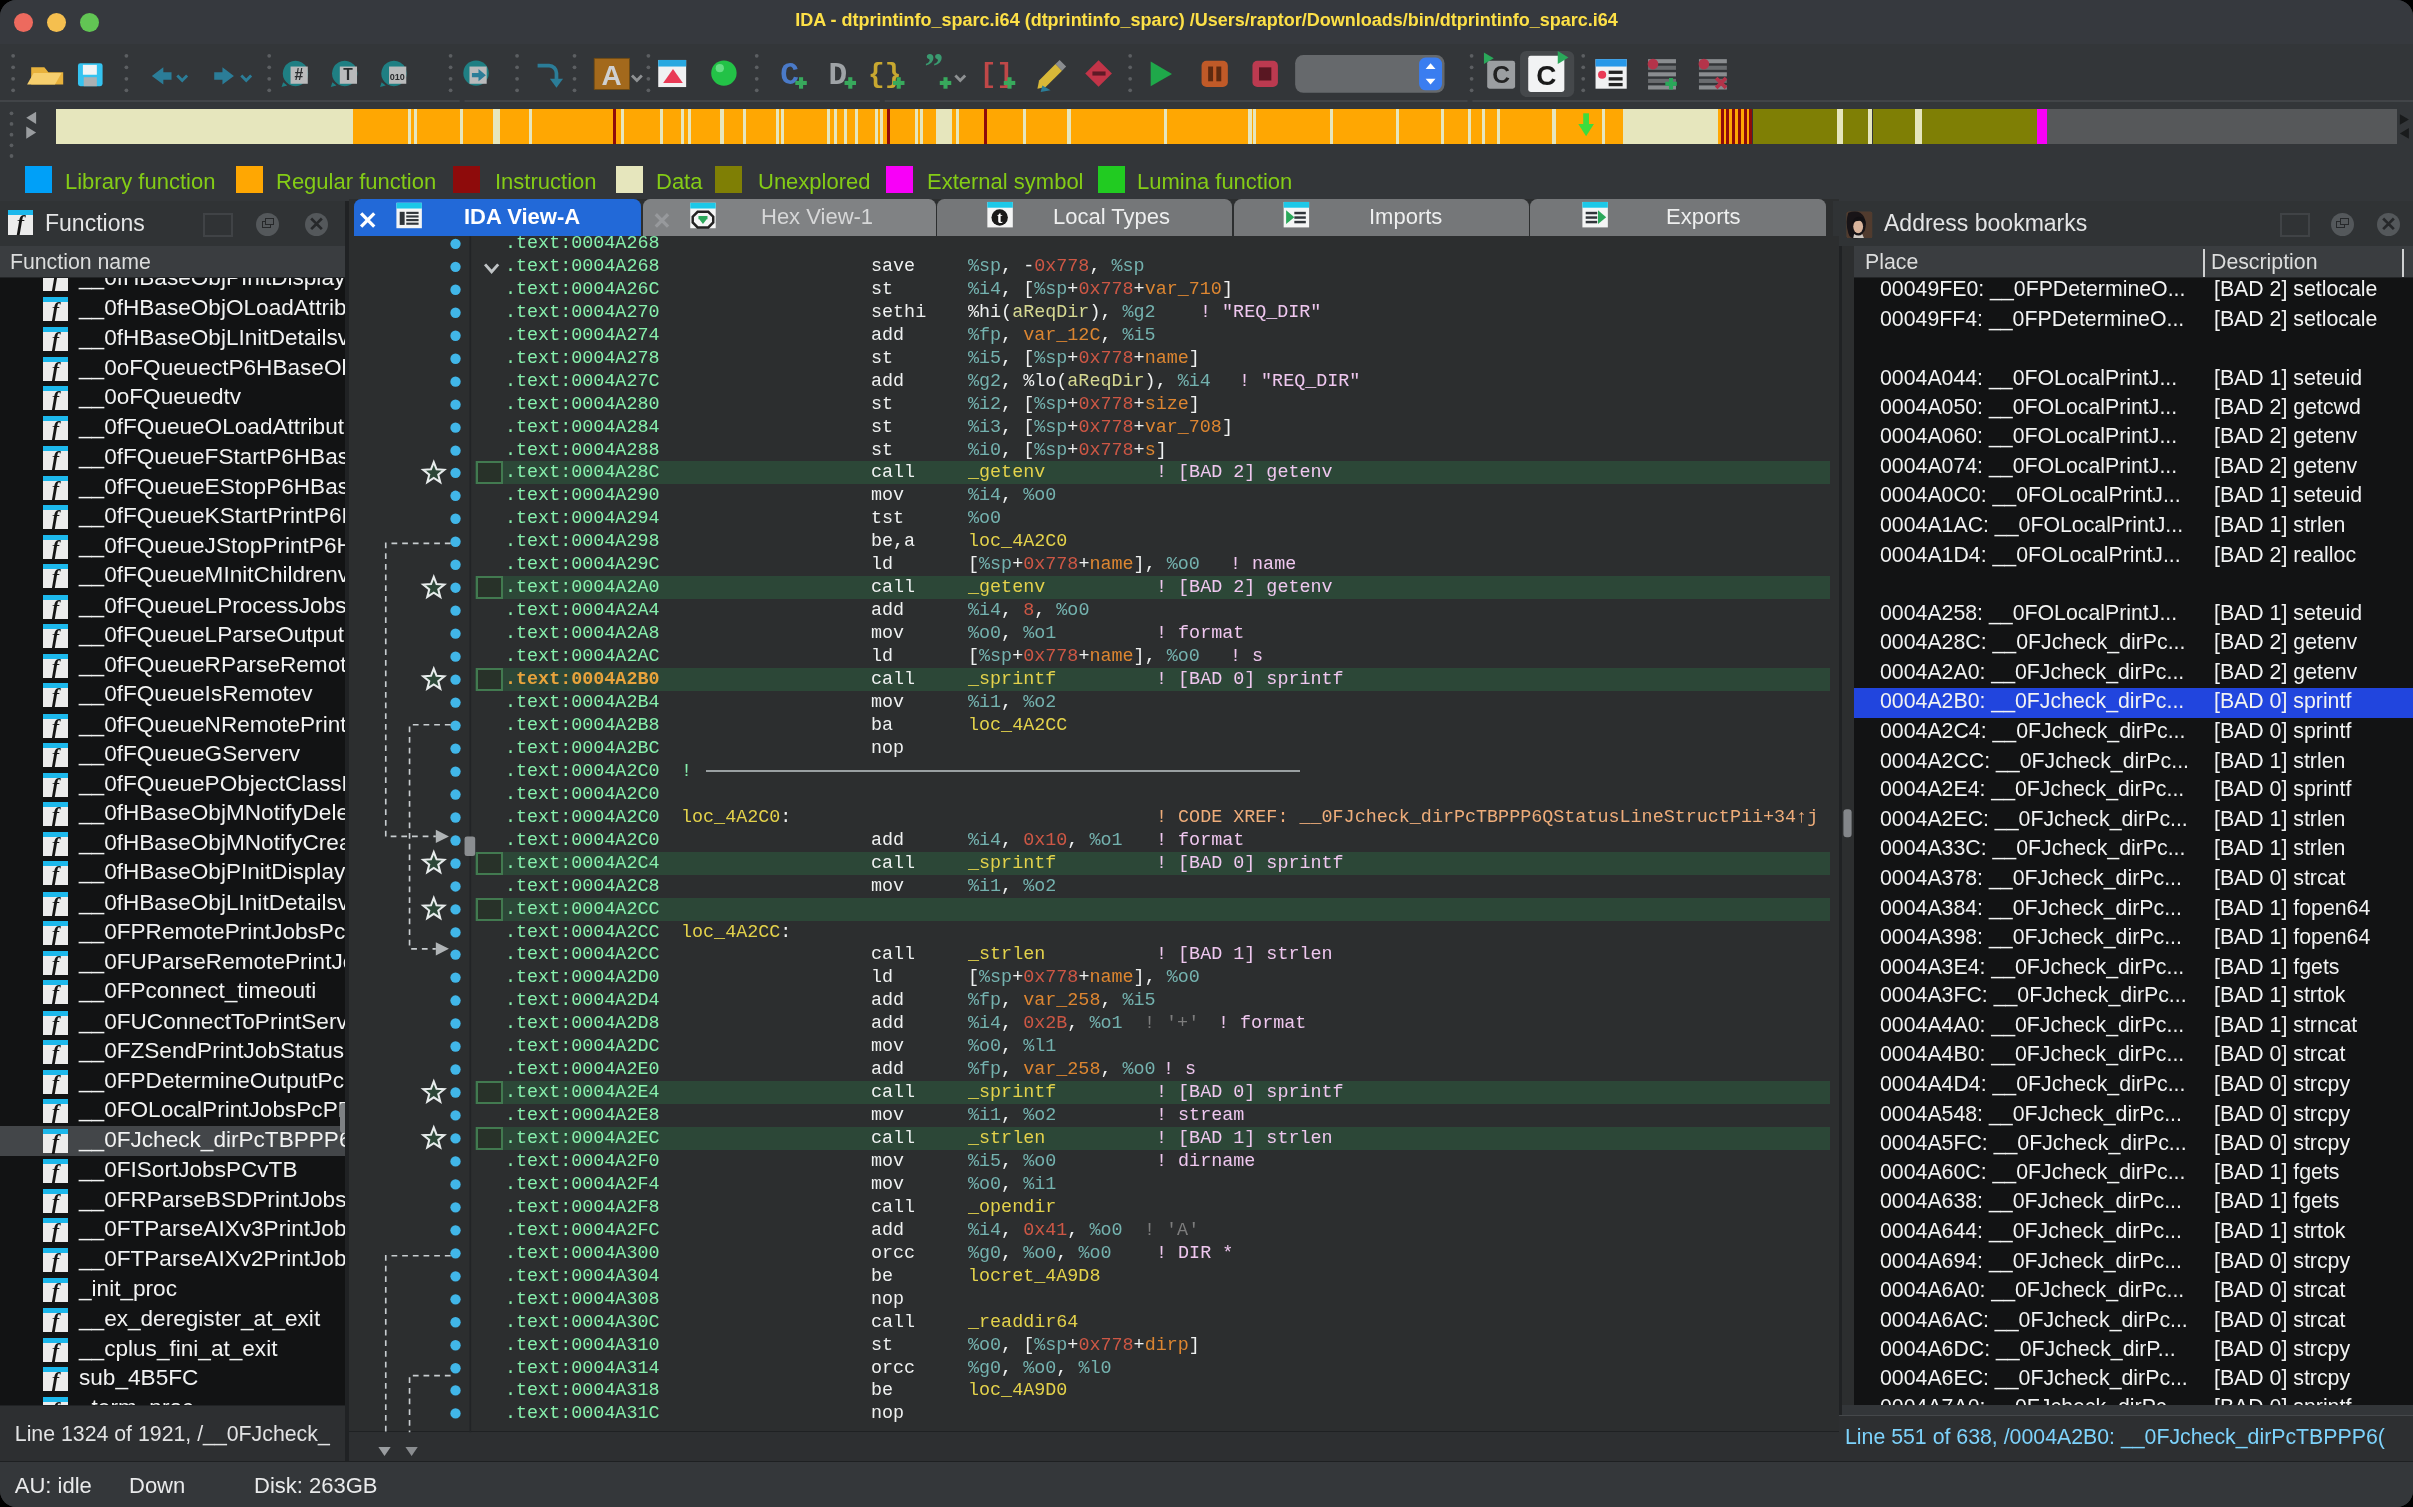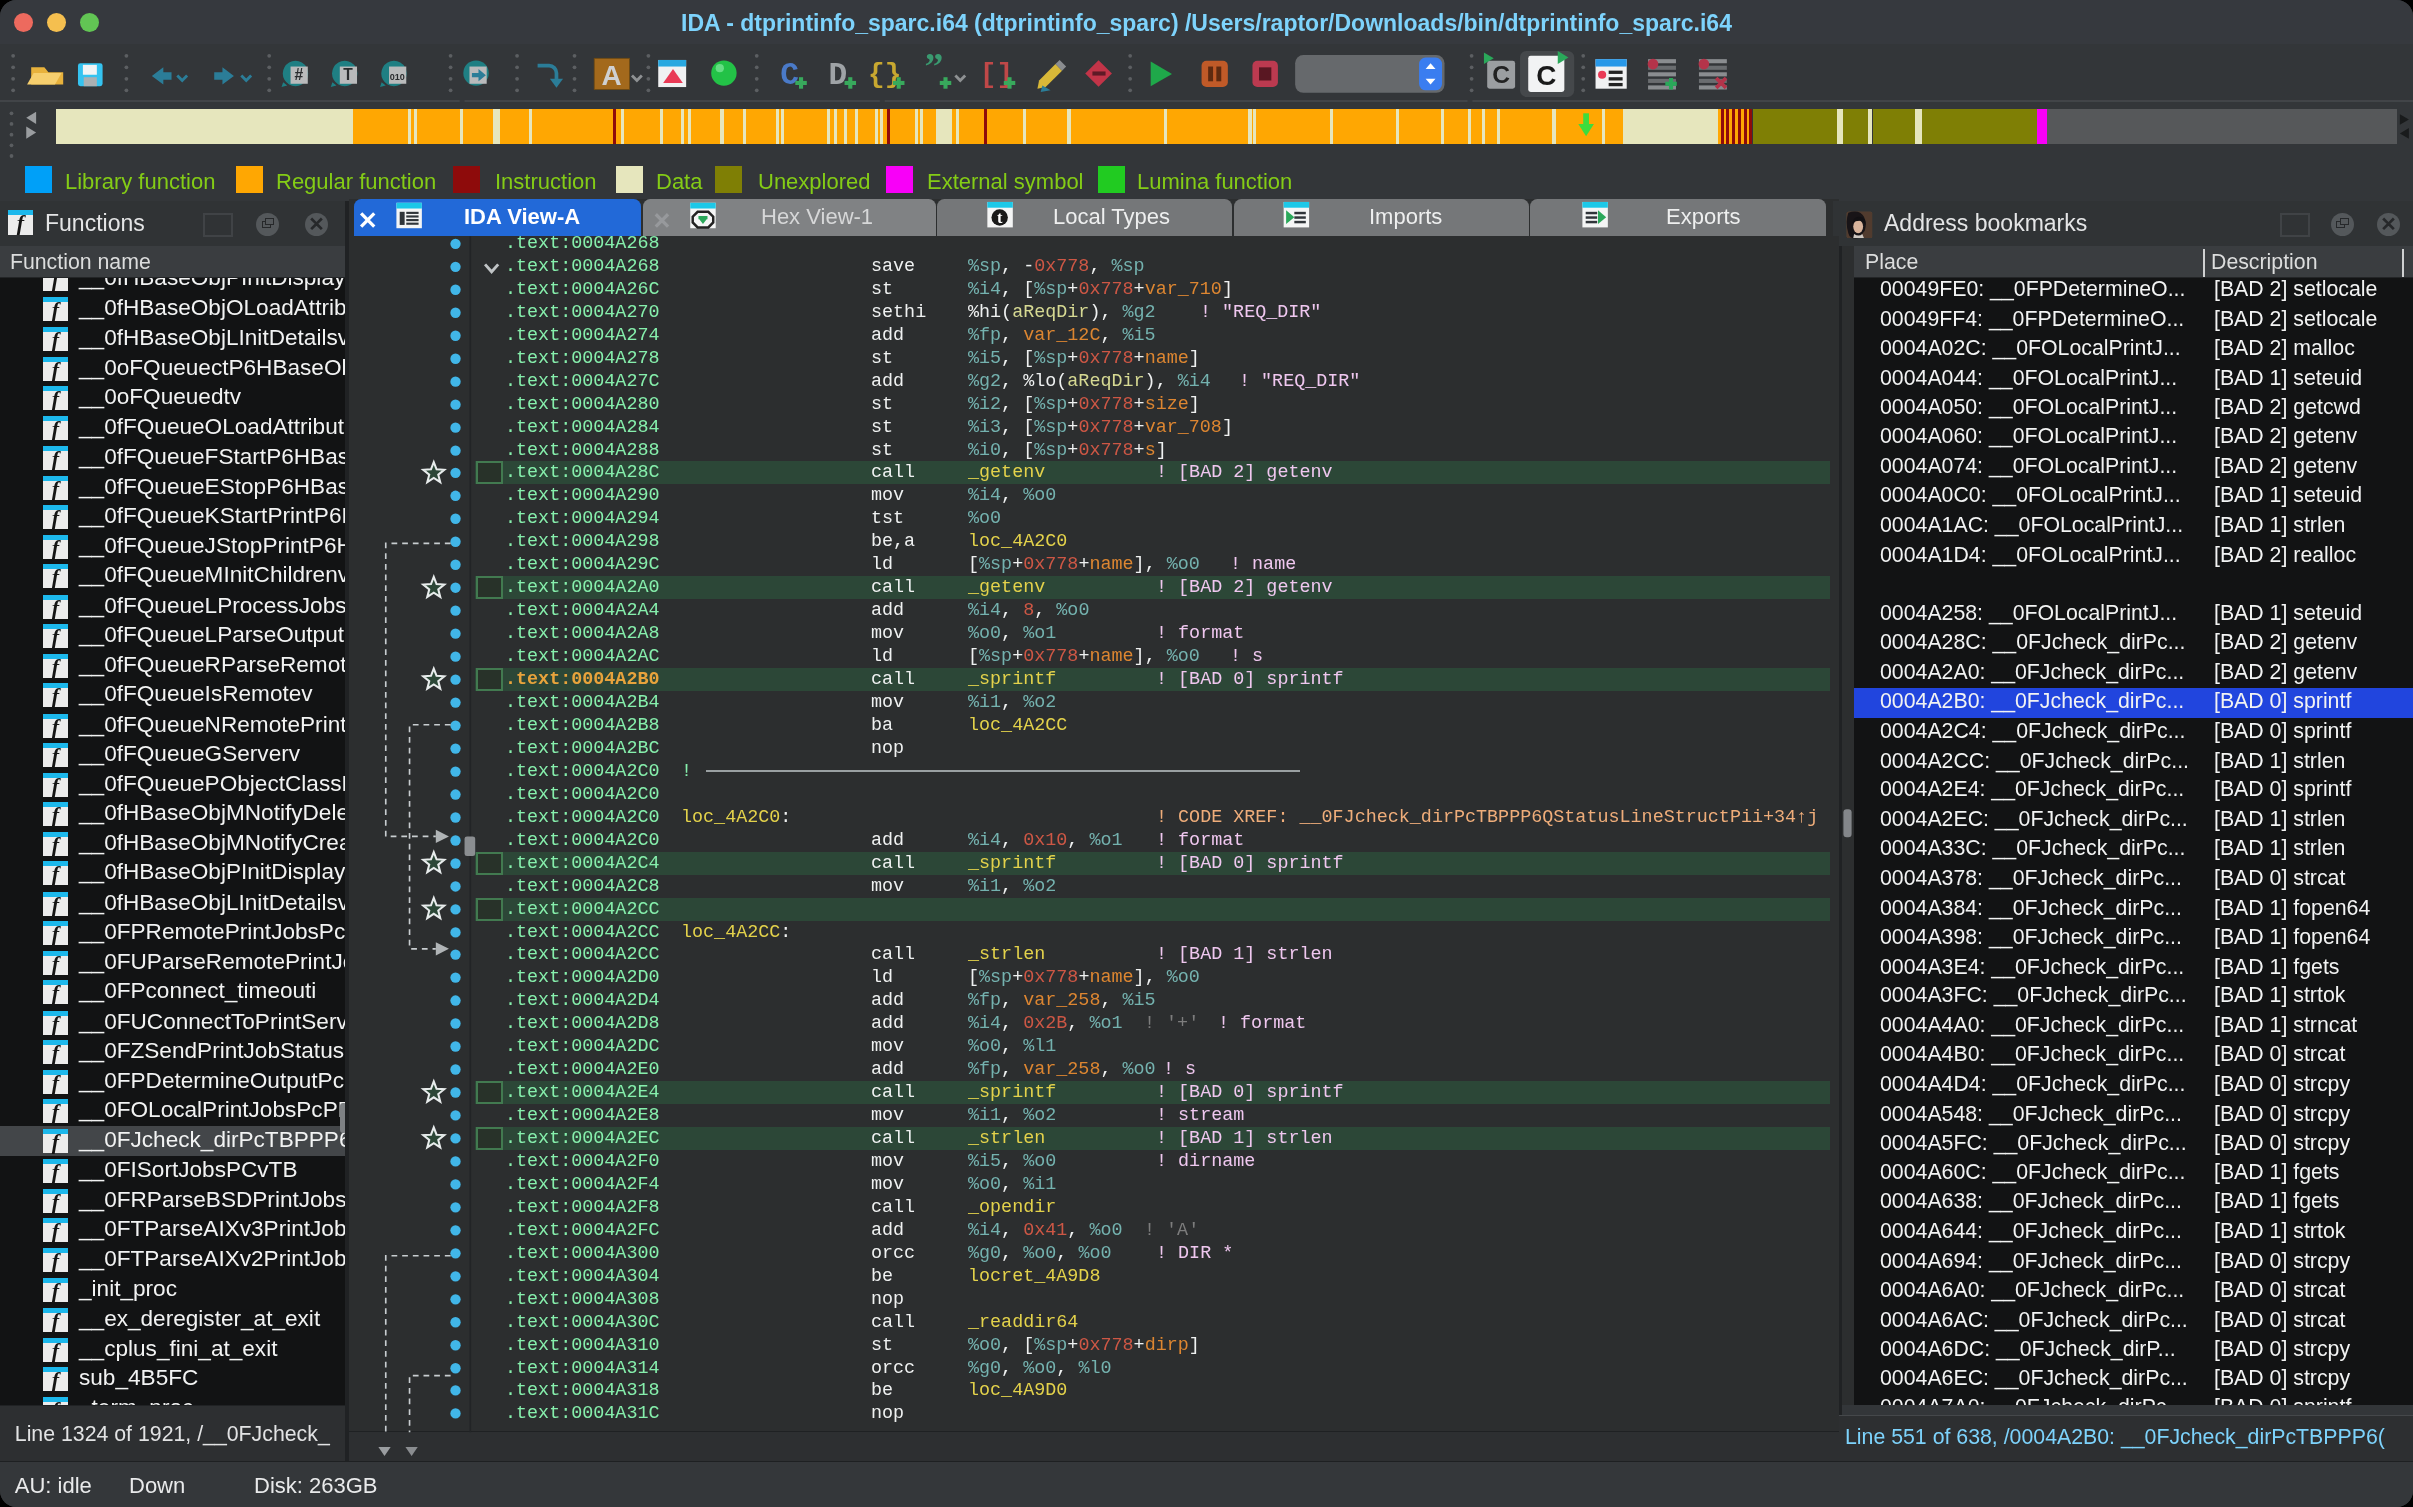--- a/index.html
+++ b/index.html
@@ -1,19 +1,19 @@
 <!DOCTYPE html>
 <html style="font-size:13px"><head><meta charset="utf-8"><style>
 *{margin:0;padding:0;box-sizing:border-box}
 body{background:#000;width:2413px;height:1507px;overflow:hidden;font-family:"Liberation Sans",sans-serif}
 #win{position:absolute;left:0;top:0;width:2413px;height:1507px;border-radius:16.4px;overflow:hidden;background:#333639}
 .abs{position:absolute}
 #titlebar{left:0;top:0;width:2413px;height:44px;background:#36393e}
 .tl{border-radius:50%;width:19px;height:19px;top:13px}
-#title{width:2413px;text-align:center;top:9.9px;font-size:23px;font-weight:bold;color:#7dd3fc}
+#title{width:2413px;text-align:center;top:9.9px;font-size:18px;font-weight:bold;color:#fde047}
 #toolbar{left:0;top:44px;width:2413px;height:57px;background:#333639}
 #navrow{left:0;top:102px;width:2413px;height:46px;background:#333639}
 #legend{left:0;top:148px;width:2413px;height:53px;background:#333639}
 .lsq{top:166px;width:27px;height:27px}
 .llb{top:169px;font-size:22px;color:#84cc16}
 .phead{top:201px;height:45px;background:#303335}
 .pcol{top:246px;height:32px;background:#3a3d40;border-bottom:1.6px solid #232527}
 .ptitle{top:210px;font-size:23px;color:#e4e5e6}
 .pcoltext{top:250px;font-size:21.3px;color:#dcdddd}
 #fpanel{left:0;top:278px;width:345px;height:1127px;background:#121314;overflow:hidden}
@@ -415,24 +415,20 @@
     <div class="abs" style="left:2203px;top:249px;width:1.6px;height:28px;background:#cfd0d1"></div>
     <div class="abs" style="left:2402px;top:249px;width:1.6px;height:28px;background:#cfd0d1"></div>
     <div id="bpanel" class="abs">
       <div class="brow" style="top:-1.6px">
         <span class="bp">00049FE0: __0FPDetermineO...</span>
         <span class="bd">[BAD 2] setlocale</span>
       </div>
       <div class="brow" style="top:28px">
         <span class="bp">00049FF4: __0FPDetermineO...</span>
         <span class="bd">[BAD 2] setlocale</span>
-      </div>
-      <div class="brow" style="top:57px">
-        <span class="bp">0004A02C: __0FOLocalPrintJ...</span>
-        <span class="bd">[BAD 2] malloc</span>
       </div>
       <div class="brow" style="top:87px">
         <span class="bp">0004A044: __0FOLocalPrintJ...</span>
         <span class="bd">[BAD 1] seteuid</span>
       </div>
       <div class="brow" style="top:116px">
         <span class="bp">0004A050: __0FOLocalPrintJ...</span>
         <span class="bd">[BAD 2] getcwd</span>
       </div>
       <div class="brow" style="top:145px">

